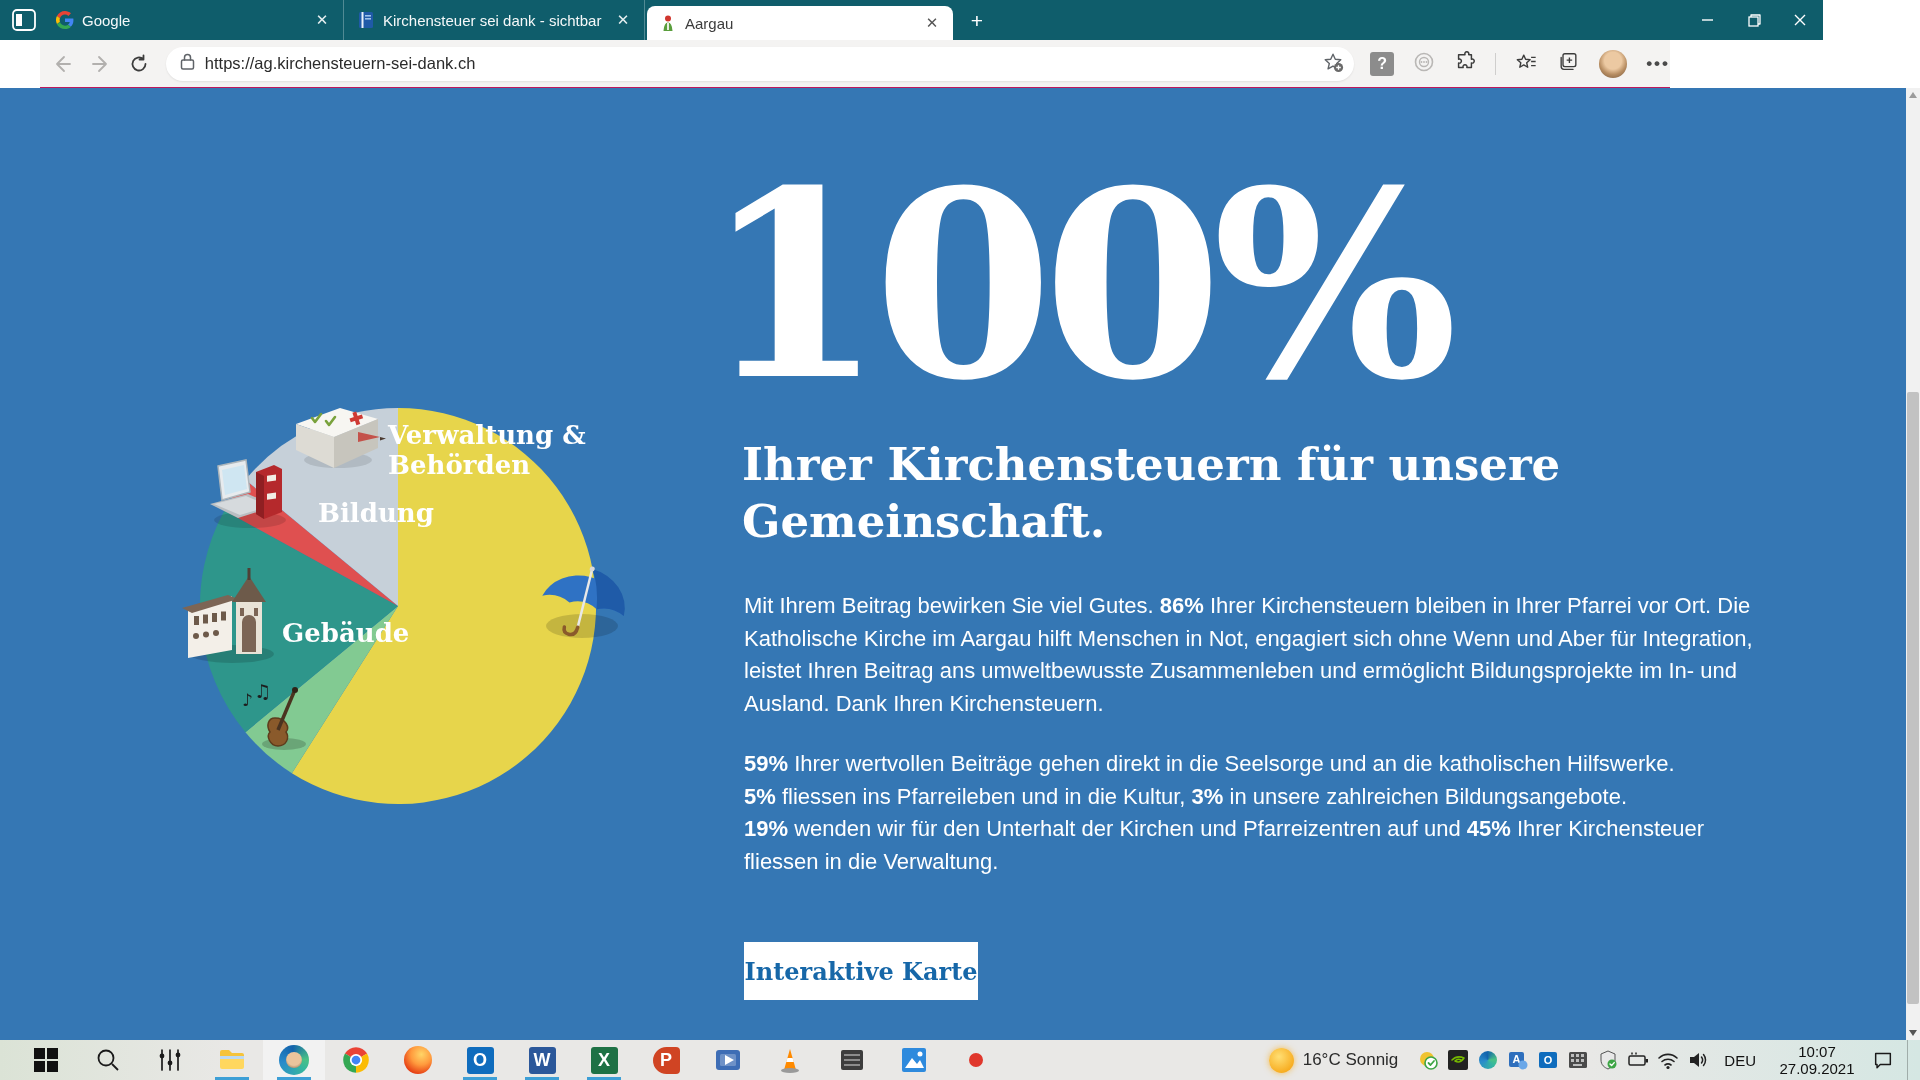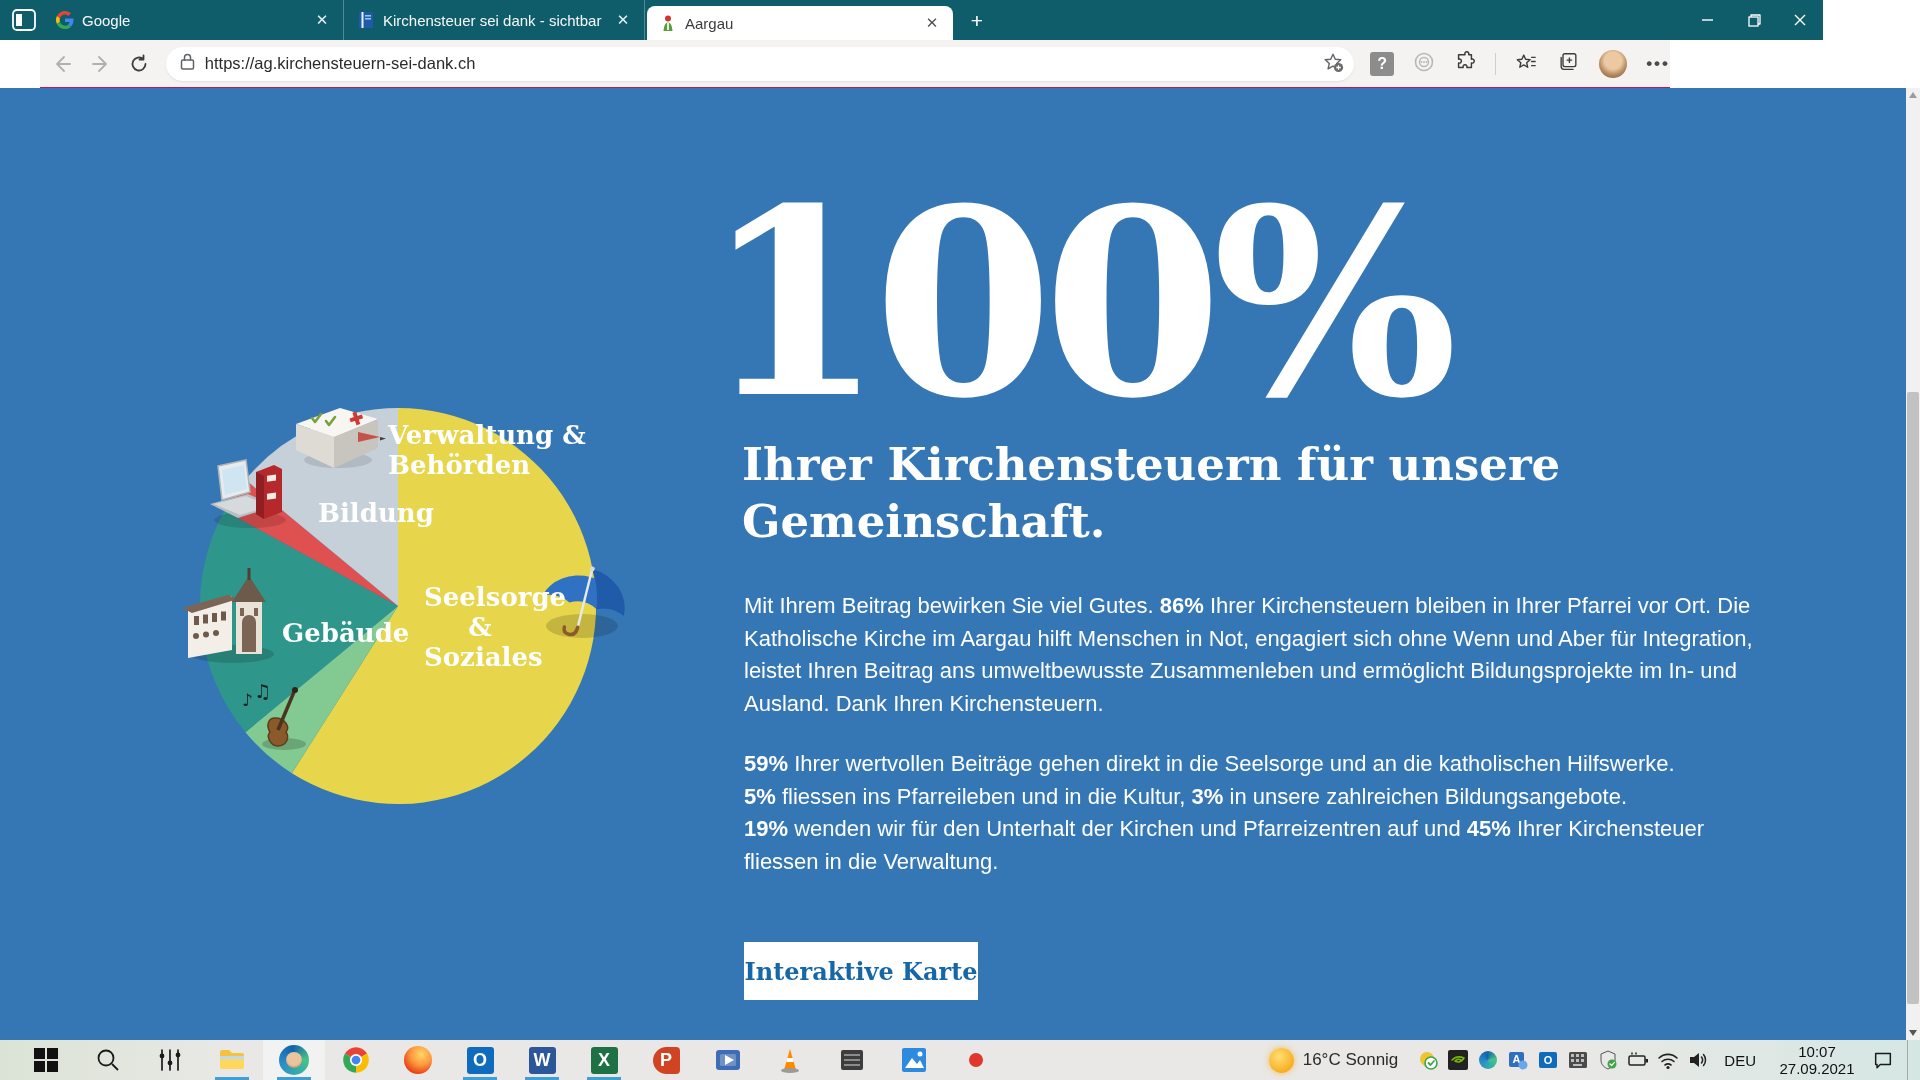--- a/index.html
+++ b/index.html
@@ -46,21 +46,21 @@
   #pie svg.pie-svg { width:404px; height:404px; display:block; }
   .pie-label { position:absolute; font-family:"DejaVu Serif", serif; font-weight:bold; color:#fff;
                font-size:26px; line-height:30px; white-space:pre-line; }
   .lbl-verwaltung { left:192px; top:16px; }
   .lbl-bildung    { left:122px; top:94px; }
   .lbl-seelsorge  { left:228px; top:178px; width:112px; text-align:center; }
   .lbl-gebaeude   { left:86px;  top:214px; }
   .lbl-kultur     { left:112px; top:306px; }
   .pie-icon { position:absolute; }
 
-  #pct { position:absolute; left:704px; top:84px; color:#fff; font-family:"DejaVu Serif", serif;
+  #pct { position:absolute; left:704px; top:66px; color:#fff; font-family:"DejaVu Serif", serif;
          font-weight:bold; font-size:258px; line-height:1.02; letter-spacing:-10px; }
   #heading { position:absolute; left:742px; top:348px; color:#fff; font-family:"DejaVu Serif", serif;
              font-weight:bold; font-size:45px; line-height:57px; white-space:pre-line; }
   .para { position:absolute; left:744px; width:1045px; color:#fff; font-size:22px; line-height:32.6px; }
   #para1 { top:502px; }
   #para2 { top:660px; }
   #para2 .pline { display:block; }
   .para b { font-weight:bold; }
   #cta { position:absolute; left:744px; top:854px; width:234px; height:58px; background:#ffffff;
          display:flex; align-items:center; justify-content:center; cursor:pointer; }
@@ -324,22 +324,20 @@
           <line x1="50" y1="8" x2="50" y2="66" stroke="#e8e8e8" stroke-width="2.5"></line>
           <path d="M50 66 q0 9 -7 9 q-6 0 -6 -6" class="icon-stroke" stroke="#8a5a2b" stroke-width="3.5"></path>
           <circle cx="50" cy="6" r="2.5" fill="#d9d9d9"></circle>
         </g>
       </svg>
     </span>
 
     <span class="pie-label lbl-verwaltung">Verwaltung &amp;
 Behörden</span>
     <span class="pie-label lbl-bildung">Bildung</span>
-    <span class="pie-label lbl-seelsorge">Seelsorge
-&amp; Soziales</span>
     <span class="pie-label lbl-gebaeude">Gebäude</span>
   </div>
 
   <div id="pct">100%</div>
   <div id="heading">Ihrer Kirchensteuern für unsere
 Gemeinschaft.</div>
   <p class="para" id="para1"><span>Mit Ihrem Beitrag bewirken Sie viel Gutes. </span><b>86%</b><span> Ihrer Kirchensteuern bleiben in Ihrer Pfarrei vor Ort. Die Katholische Kirche im Aargau hilft Menschen in Not, engagiert sich ohne Wenn und Aber für Integration, leistet Ihren Beitrag ans umweltbewusste Zusammenleben und ermöglicht Bildungsprojekte im In- und Ausland. Dank Ihren Kirchensteuern.</span></p>
   <div class="para" id="para2">
     <span class="pline"><b>59%</b><span> Ihrer wertvollen Beiträge gehen direkt in die Seelsorge und an die katholischen Hilfswerke.</span></span>
     <span class="pline"><b>5%</b><span> fliessen ins Pfarreileben und in die Kultur, </span><b>3%</b><span> in unsere zahlreichen Bildungsangebote.</span></span>

